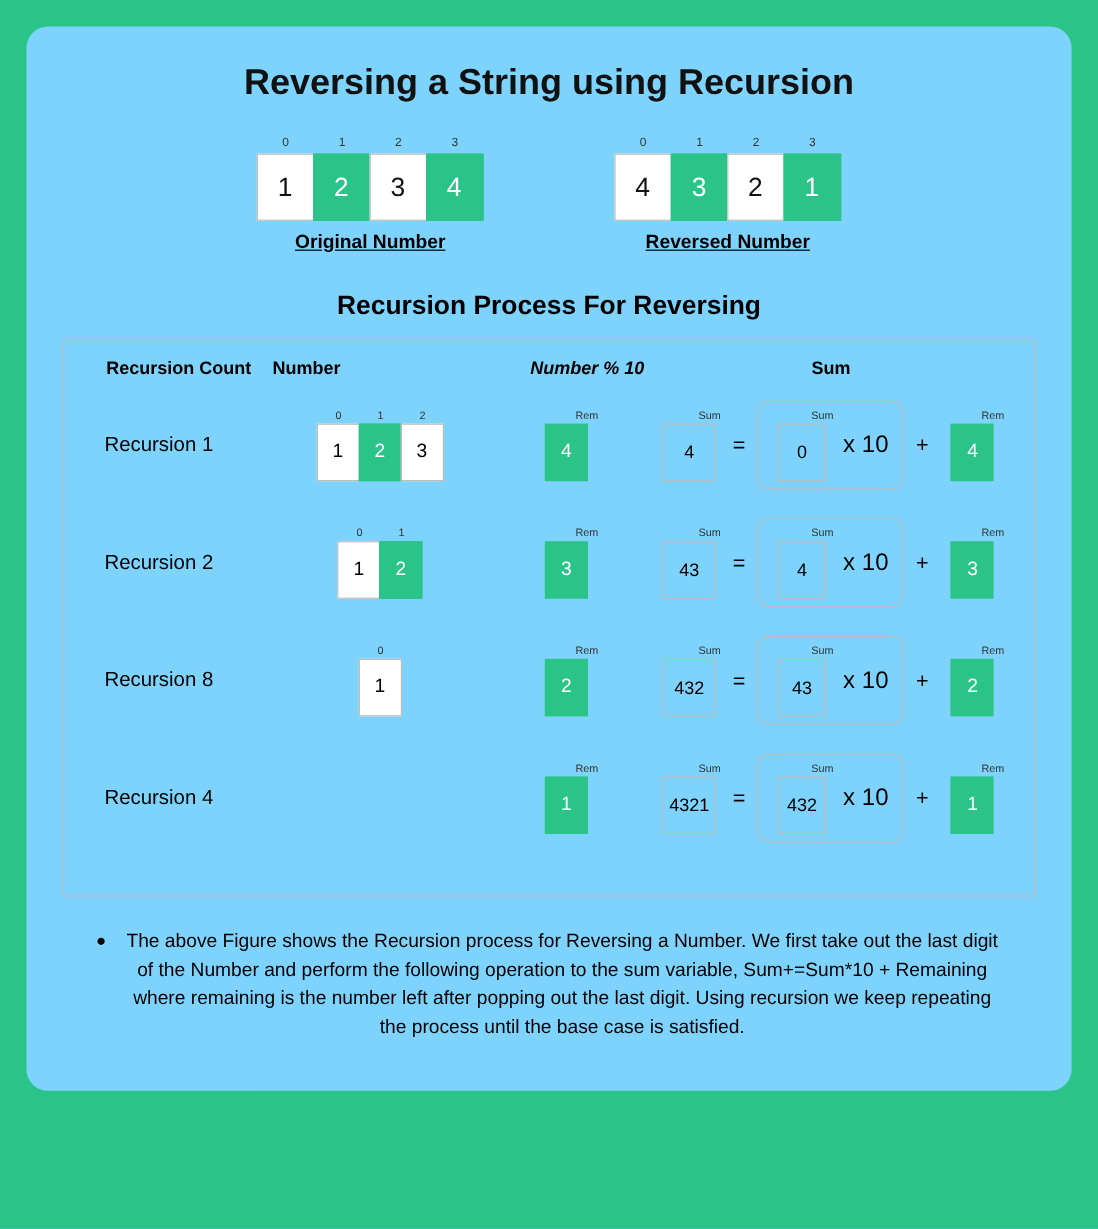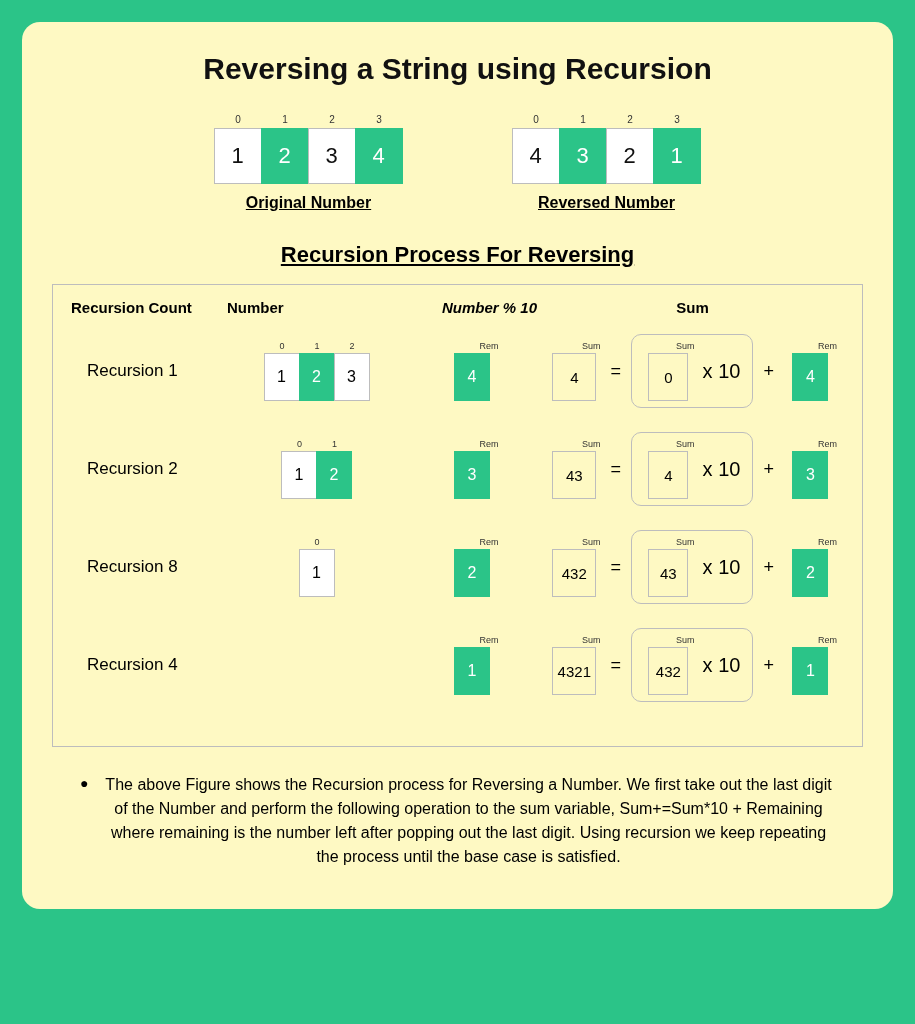--- a/index.html
+++ b/index.html
@@ -3,21 +3,21 @@
 <meta charset="utf-8">
 <style>
   * { box-sizing: border-box; margin: 0; padding: 0; }
   body {
     font-family: "Segoe UI", Arial, sans-serif;
     background: #2bc488;
     padding: 22px;
     width: 915px;
   }
   .card {
-    background: #fef9c3;
+    background: #7dd3fc;
     border-radius: 18px;
     padding: 30px 30px 40px 30px;
   }
   h1 {
     text-align: center;
     font-size: 30px;
     font-weight: 700;
     margin-bottom: 28px;
     color: #111;
   }
@@ -39,34 +39,33 @@
     margin-left: -1px;
   }
   .cell.green { background: #2bc488; color: #fff; border-color: #2bc488; }
   .array-label { font-weight: 700; font-size: 16px; margin-top: 10px; text-decoration: underline; }
 
   h2 {
     text-align: center;
     font-size: 22px;
     font-weight: 700;
     margin: 16px 0 16px 0;
-    text-decoration: underline;
   }
   .process-box {
     border: 1px solid #bdbdbd;
     padding: 14px 14px 20px 14px;
   }
   .headers {
     display: grid;
     grid-template-columns: 160px 180px 130px 1fr;
     font-weight: 700;
     font-size: 15px;
     margin-bottom: 18px;
   }
-  .headers > div:nth-child(1){ text-align:left; padding-left:4px;}
+  .headers > div:nth-child(1){ text-align:center; padding-left:4px;}
   .headers > div:nth-child(2){ text-align:left;}
   .headers > div:nth-child(3){ text-align:right;font-style:italic;}
   .headers > div:nth-child(4){ text-align:center;}
 
   .rrow {
     display: grid;
     grid-template-columns: 160px 180px 130px 1fr;
     align-items: center;
     margin-bottom: 24px;
   }

